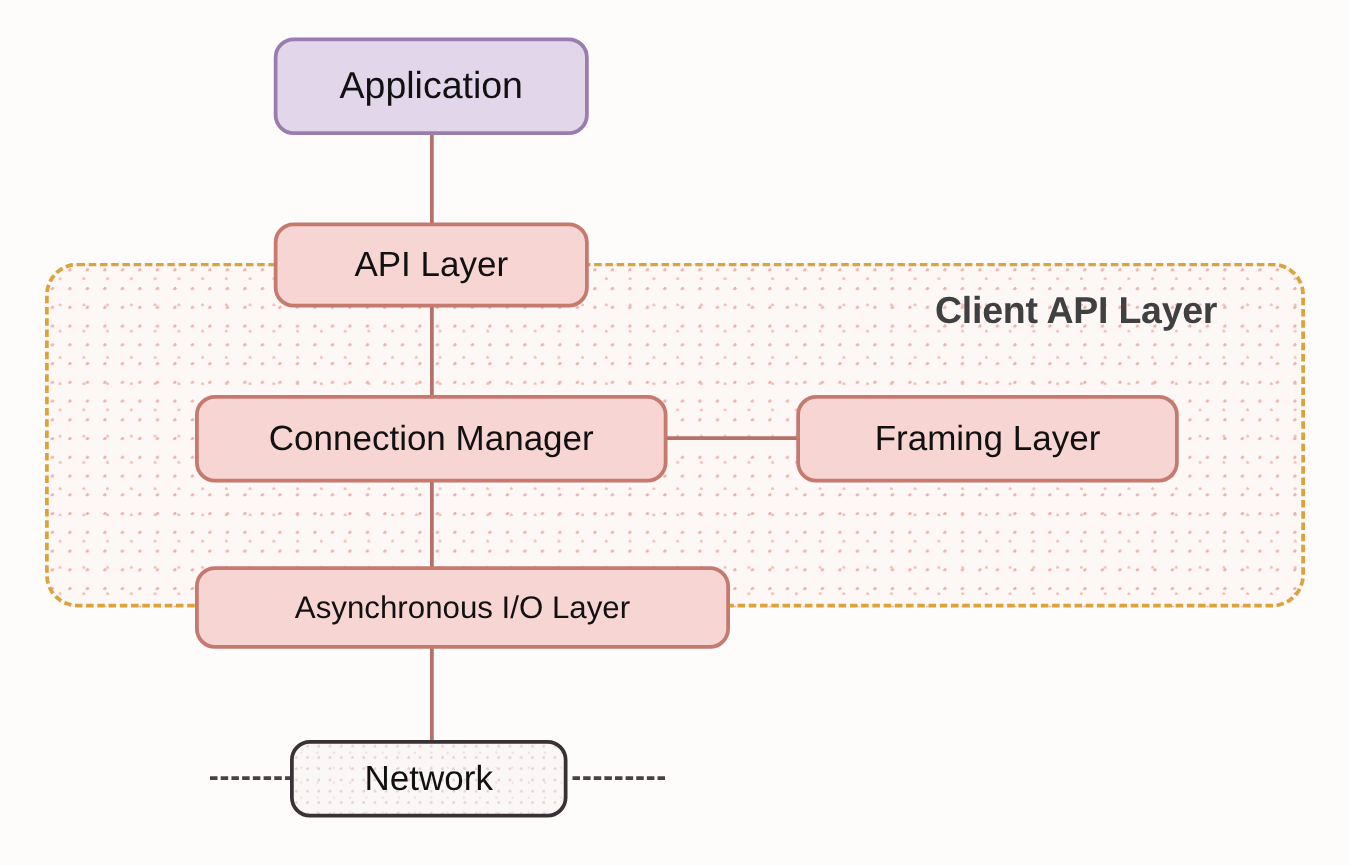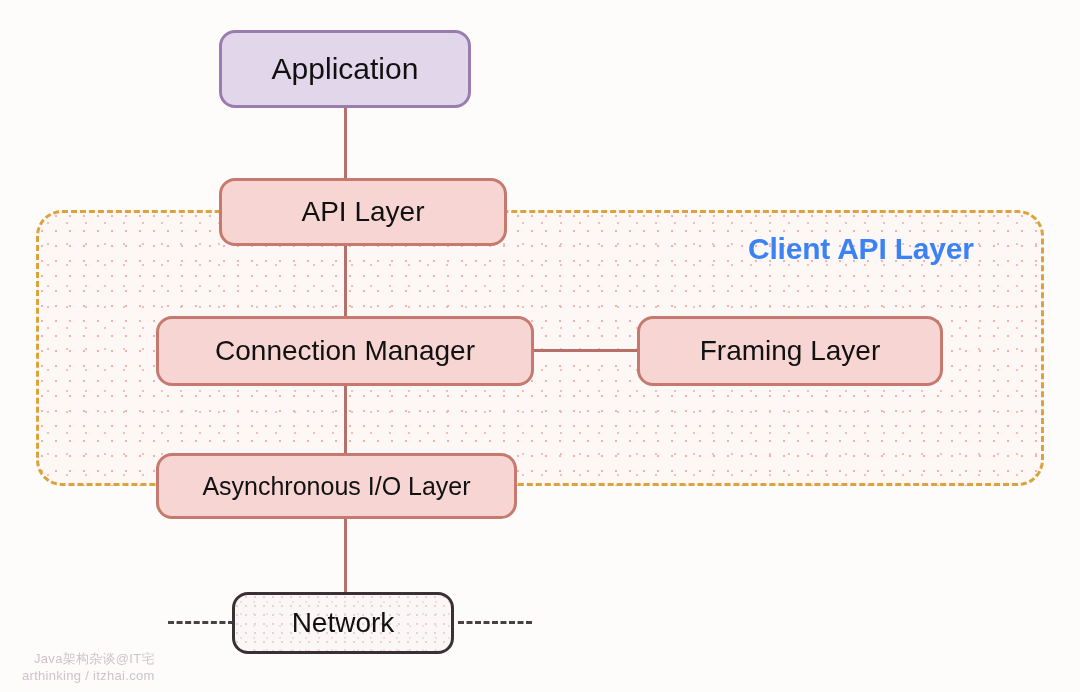--- a/index.html
+++ b/index.html
@@ -32,21 +32,21 @@
       radial-gradient(circle at 9px 10px, #f3c0b8 1.1px, transparent 1.3px);
     background-size: 14px 15px, 19px 21px;
     z-index: 1;
   }
   #client-region-label {
     position: absolute;
     left: 748px;
     top: 232px;
     font-size: 30px;
     font-weight: bold;
-    color: #3b82f6;
+    color: #404040;
     letter-spacing: -0.2px;
     white-space: nowrap;
     z-index: 6;
   }
 
   
   .vline {
     position: absolute;
     width: 3px;
     background: #b5706a;
@@ -88,24 +88,24 @@
   .node.network {
     border: 3px solid #3a3136;
     background-color: #fbf7f6;
     background-image:
       radial-gradient(circle at 2px 2px, #e8d2d4 1px, transparent 1.2px),
       radial-gradient(circle at 6px 7px, #efdfe0 0.9px, transparent 1.1px);
     background-size: 9px 9px, 13px 12px;
   }
 
   #node-application { left: 219px; top: 30px;  width: 252px; height: 78px; font-size: 30px; }
-  #node-api-layer   { left: 219px; top: 178px; width: 288px; height: 68px; font-size: 28px; }
+  #node-api-layer   { left: 219px; top: 178px; width: 252px; height: 68px; font-size: 28px; }
   #node-connection-manager { left: 156px; top: 316px; width: 378px; height: 70px; font-size: 28px; }
   #node-framing-layer      { left: 637px; top: 316px; width: 306px; height: 70px; font-size: 28px; }
-  #node-async-io-layer     { left: 156px; top: 453px; width: 361px; height: 66px; font-size: 25px; }
+  #node-async-io-layer     { left: 156px; top: 453px; width: 428px; height: 66px; font-size: 25px; }
   #node-network            { left: 232px; top: 592px; width: 222px; height: 62px; font-size: 28px; }
 
   
   #watermark {
     position: absolute;
     left: 22px;
     top: 650px;
     z-index: 8;
     color: #cfc3cb;
     font-size: 13px;
@@ -136,18 +136,14 @@
   <div class="node pink" id="node-api-layer">API Layer</div>
 
   <div class="node pink" id="node-framing-layer">Framing Layer</div>
 
   <div class="node pink" id="node-connection-manager">Connection Manager</div>
 
   <div class="node pink" id="node-async-io-layer">Asynchronous I/O Layer</div>
 
   <div class="node network" id="node-network">Network</div>
 
-  <div id="watermark">
-    <div id="watermark-line-1">Java架构杂谈@IT宅</div>
-    <div id="watermark-line-2">arthinking / itzhai.com</div>
-  </div>
 
 </div>
 
 </body></html>

